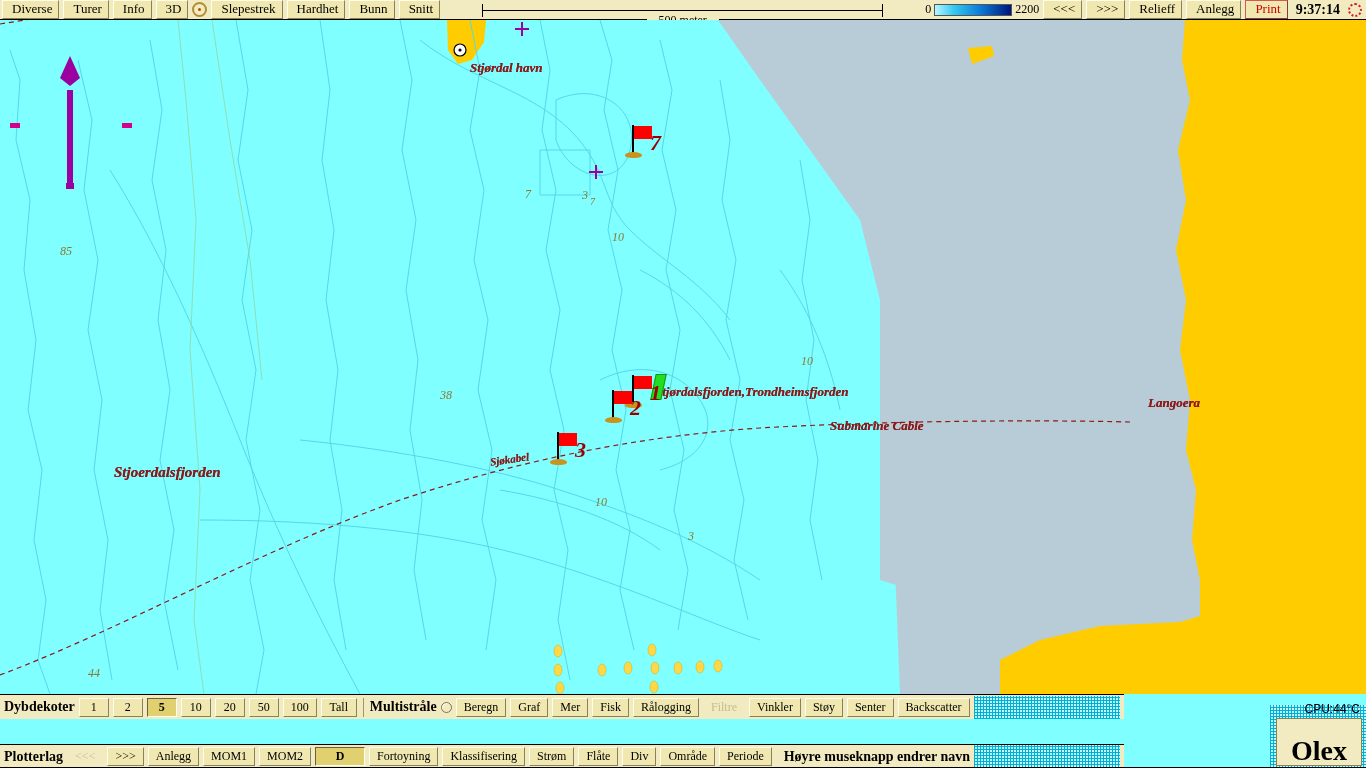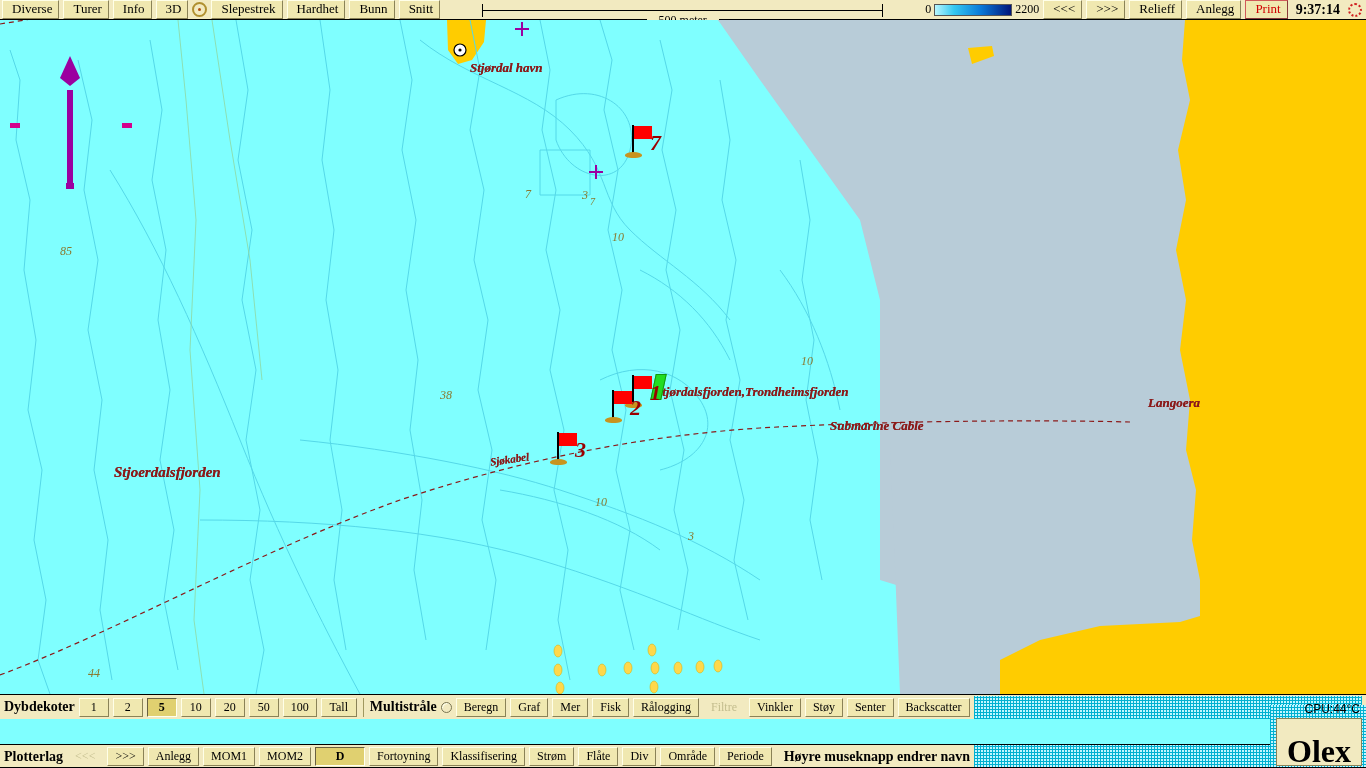--- a/index.html
+++ b/index.html
@@ -140,21 +140,21 @@
                   color:#9b0000; font-family:"Liberation Serif", serif; font-style:italic;}
   .greenmark {
     position:absolute; width:11px; height:26px;
     background:#22dd22;
     transform: skewX(-12deg);
     border:1px solid #119911;
   }
 
   
   .botrow {
-    position:absolute; left:0; width:1366px; height:25px;
+    position:absolute; left:0; width:1124px; height:25px;
     background:#f2eac0;
     display:flex; align-items:center; gap:4px;
     padding:0 4px;
     border-top:1px solid #000;
   }
   #botrow1 { top:694px; }
   #botrow2 { top:719px; }
   #botrow3 { top:744px; height:24px; }
   .sep { width:1px; height:19px; background:#a09860; margin:0 2px; }
   .radio-circle {
@@ -174,21 +174,21 @@
 
   
   #olexlogo {
     position:absolute; right:4px; bottom:2px;
     width:86px; height:48px;
     background:#f2eac0;
     border:1px solid #8a8257;
     display:flex; flex-direction:column;
     align-items:center; justify-content:center;
   }
-  #olexlogo .word { font-size:32px; font-weight:bold; line-height:26px; font-family:"Liberation Serif", serif;margin-top:20px;}
+  #olexlogo .word { font-size:28px; font-weight:bold; line-height:26px; font-family:"Liberation Serif", serif;margin-top:20px;}
   #olexlogo .ul { width:64px; height:5px; background:#0000cc; margin-top:2px;}
   #cputemp {
     position:absolute; right:6px; bottom:52px;
     font-size:12px; color:#000; font-family:"Liberation Sans", sans-serif;
   }
   #logobg {
     position:absolute; right:0; bottom:0; width:96px; height:63px;
     background-image:
       repeating-linear-gradient(0deg, #00b0d0 0 1px, transparent 1px 3px),
       repeating-linear-gradient(90deg, #00b0d0 0 1px, transparent 1px 3px);

